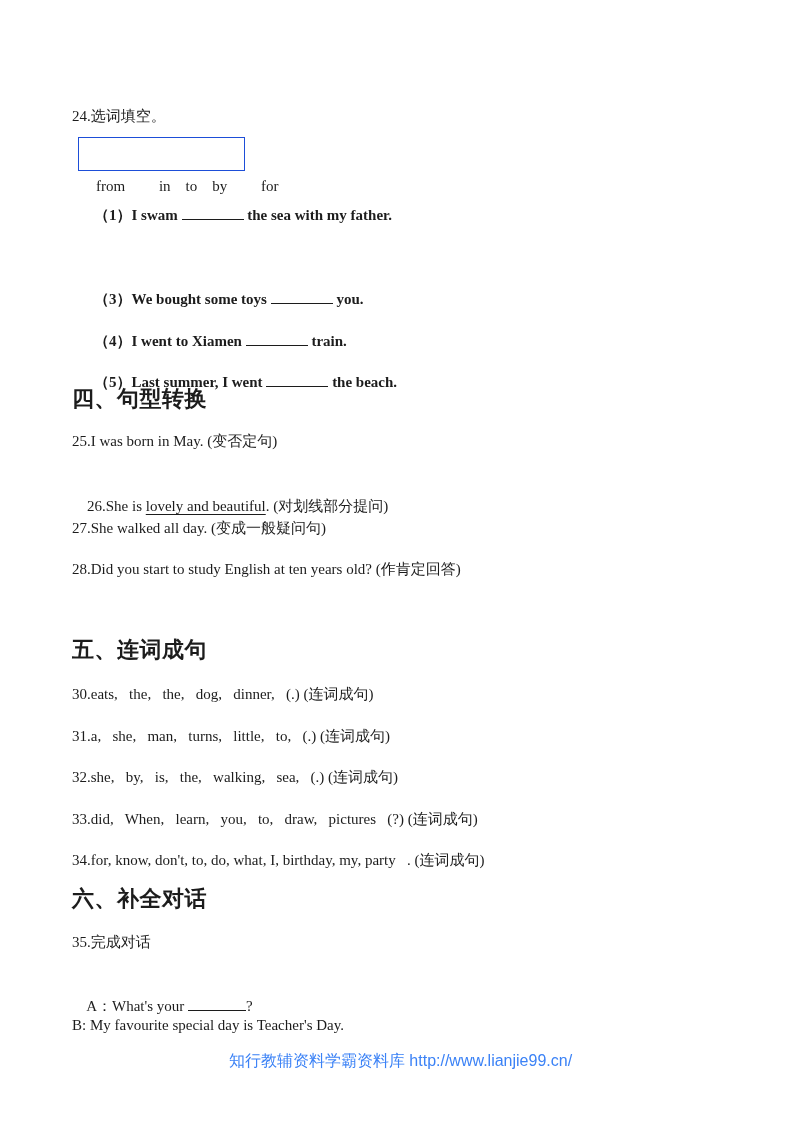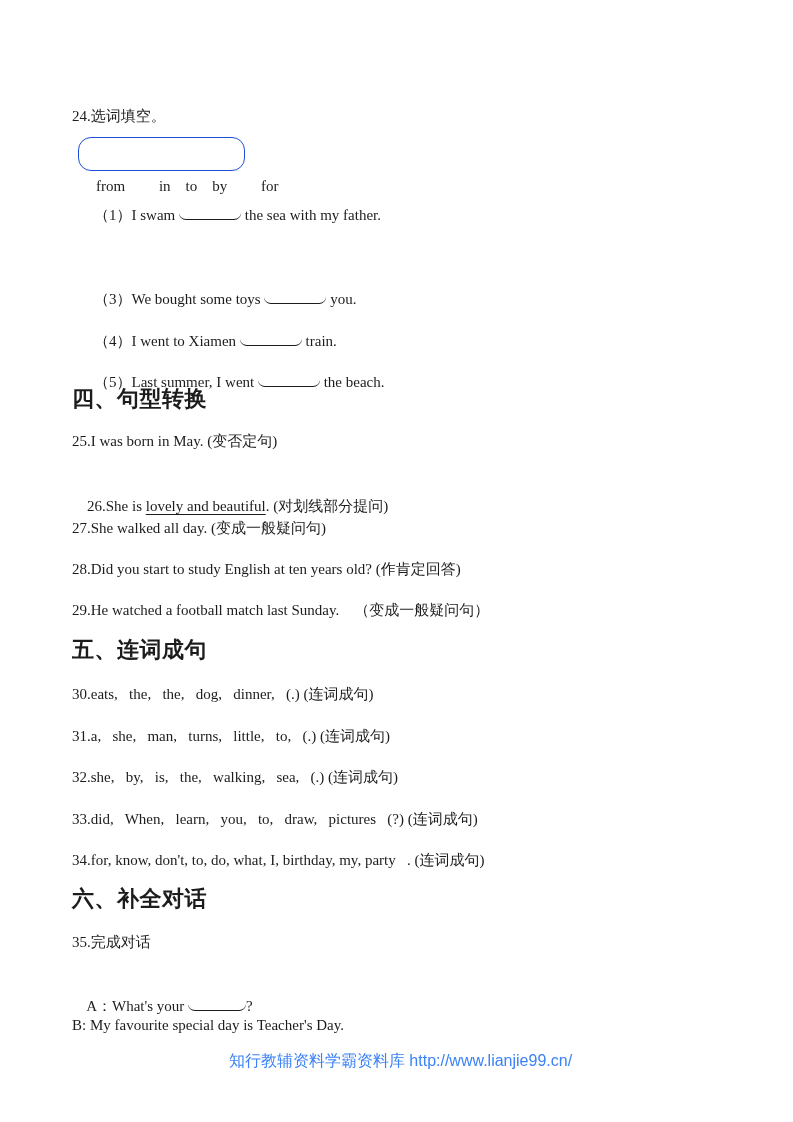--- a/index.html
+++ b/index.html
@@ -1,34 +1,34 @@
 <!DOCTYPE html>
 <html><head>
 <meta charset="utf-8">
 <style>
-  * { margin: 0; padding: 0; box-sizing: border-box; border-radius: 13px; }
+  * { margin: 0; padding: 0; box-sizing: border-box; }
   html, body { background: #ffffff; }
   #page {
     position: relative;
     width: 793px;
     height: 1122px;
     background: #ffffff;
     overflow: hidden;
     font-family: "Liberation Serif", "DejaVu Serif", serif;
     color: #1c1c1c;
   }
   .line {
     position: absolute;
     left: 72px;
     font-size: 15px;
     line-height: 20px;
     white-space: pre;
     color: #1c1c1c;
   }
-  .indent { left: 79px; }
+  .indent { left: 79px; font-weight: bold; }
   .heading {
     font-family: "Liberation Sans", "DejaVu Sans", sans-serif;
     font-weight: bold;
     font-size: 22px;
     letter-spacing: 0.5px;
   }
   .word-bank {
     position: absolute;
     left: 78px;
     top: 137px;
@@ -85,21 +85,20 @@
     <span>（5）Last summer, I went </span><span class="blank"></span><span> the beach.</span>
   </div>
 
   <div class="line heading" style="top:389px">四、句型转换</div>
   <div class="line" style="top:431px">25.I was born in May. (变否定句)</div>
   <div class="line" style="top:476px">
     <span>26.She is </span><span class="u">lovely and beautiful</span><span>. (对划线部分提问)</span>
   </div>
   <div class="line" style="top:518px">27.She walked all day. (变成一般疑问句)</div>
   <div class="line" style="top:559px">28.Did you start to study English at ten years old? (作肯定回答)</div>
-  <div class="line" style="top:600px">29.He watched a football match last Sunday.    （变成一般疑问句）</div>
 
   <div class="line heading" style="top:640px">五、连词成句</div>
   <div class="line" style="top:684px">30.eats,   the,   the,   dog,   dinner,   (.) (连词成句)</div>
   <div class="line" style="top:726px">31.a,   she,   man,   turns,   little,   to,   (.) (连词成句)</div>
   <div class="line" style="top:767px">32.she,   by,   is,   the,   walking,   sea,   (.) (连词成句)</div>
   <div class="line" style="top:809px">33.did,   When,   learn,   you,   to,   draw,   pictures   (?) (连词成句)</div>
   <div class="line" style="top:850px">34.for, know, don't, to, do, what, I, birthday, my, party   . (连词成句)</div>
 
   <div class="line heading" style="top:889px">六、补全对话</div>
   <div class="line" style="top:932px">35.完成对话</div>

